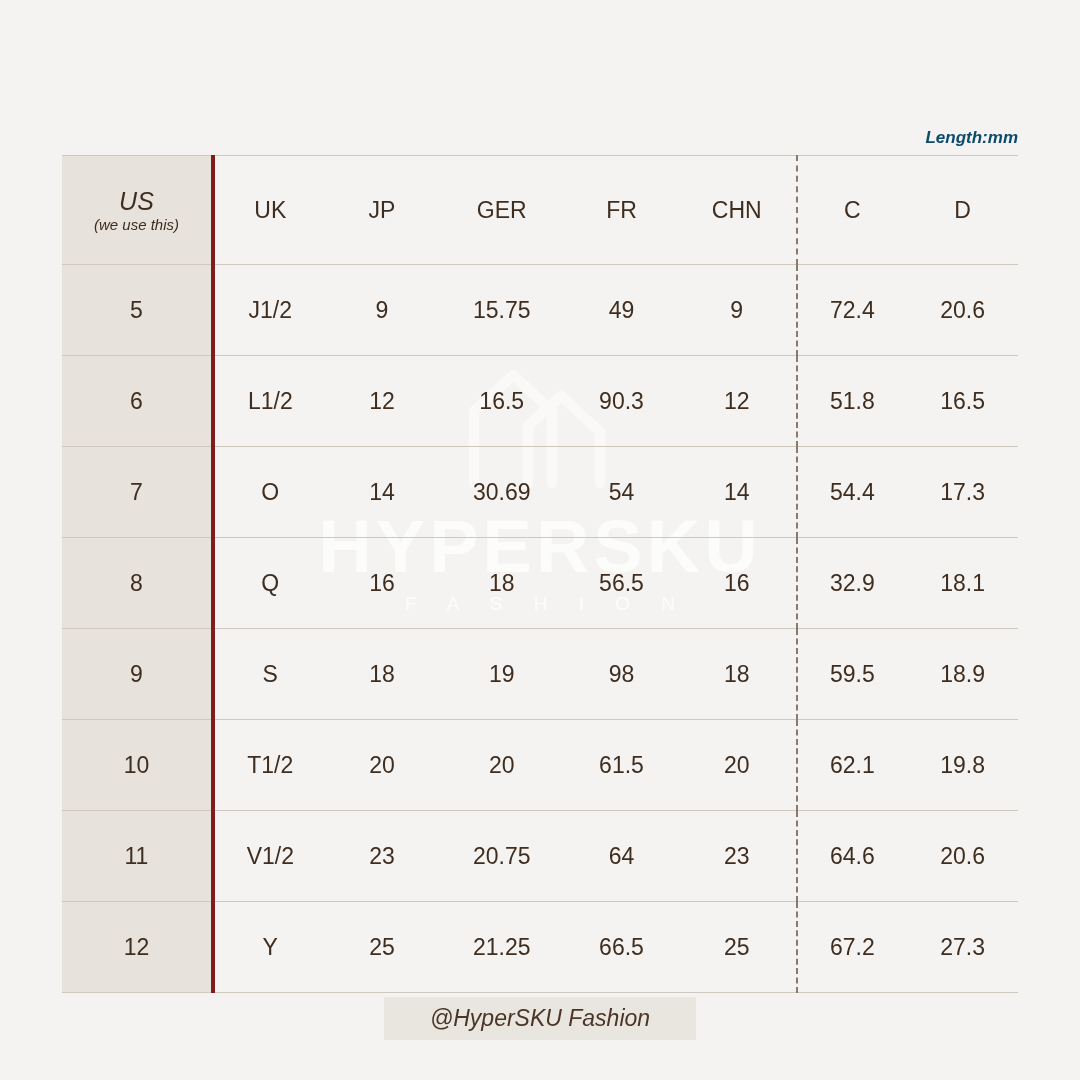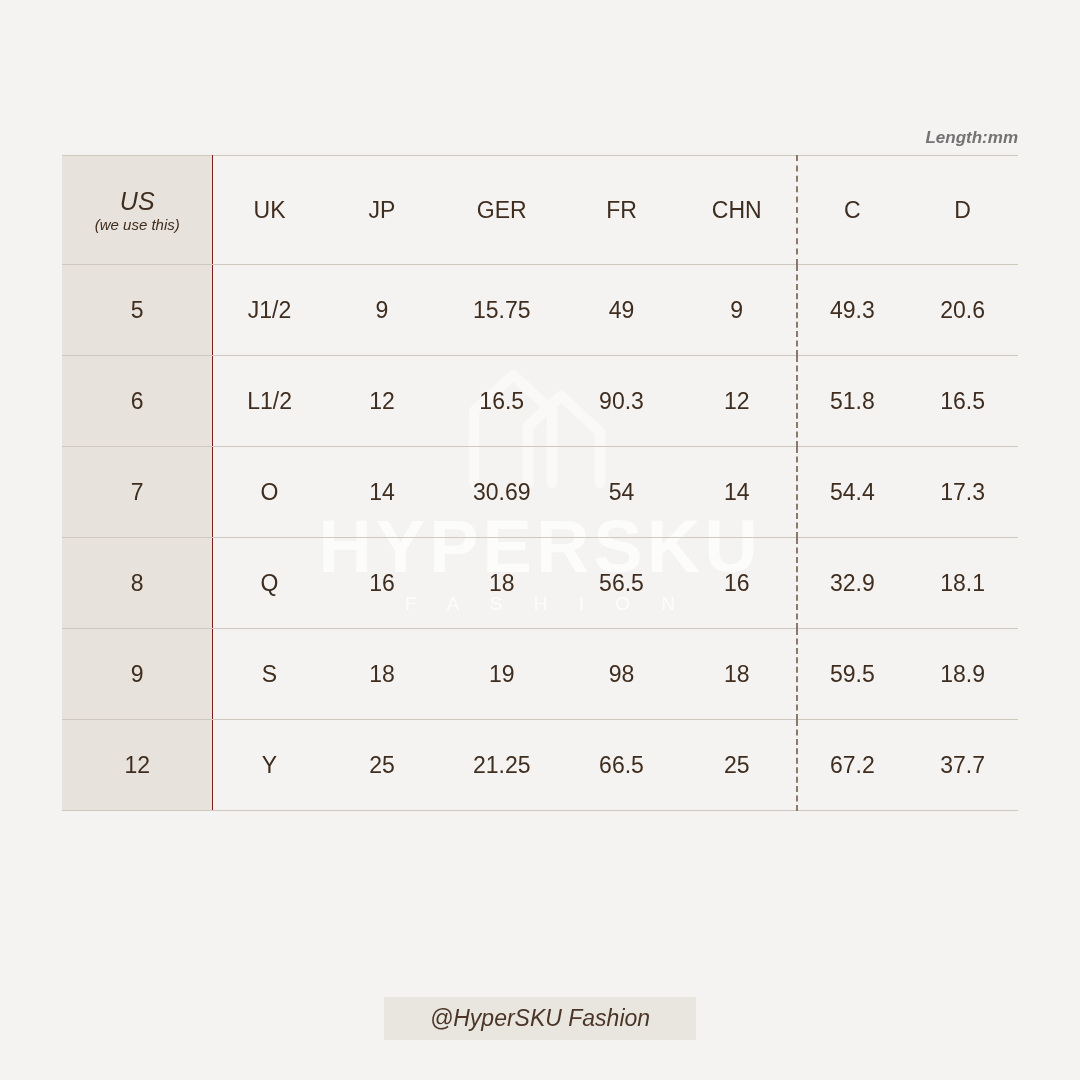--- a/index.html
+++ b/index.html
@@ -73,21 +73,21 @@
     z-index: 2;
   }
 
   .length-note {
     position: absolute;
     top: 128px;
     right: 62px;
     font-size: 17px;
     font-style: italic;
     font-weight: bold;
-    color: #737373;
+    color: #0c4a6e;
     z-index: 2;
   }
 
   .table-wrap {
     position: absolute;
     left: 62px;
     top: 155px;
     width: 956px;
     z-index: 1;
   }
@@ -136,21 +136,21 @@
   .col-us {
     background: #e7e3dc;
     width: 150px;
   }
   thead .col-us {
     background: #e7e3dc;
   }
 
   
   .sep-right-solid {
-    border-right: 1px solid #7f1d1d;
+    border-right: 4px solid #7f1d1d;
   }
   .sep-left-dashed {
     border-left: 2px dashed #8a7a6a;
   }
 
   col.c-us { width: 150px; }
   col.c-uk { width: 112px; }
   col.c-jp { width: 112px; }
   col.c-ger { width: 126px; }
   col.c-fr { width: 112px; }
@@ -222,21 +222,21 @@
         </tr>
       </thead>
       <tbody>
         <tr>
           <td class="col-us sep-right-solid">5</td>
           <td>J1/2</td>
           <td>9</td>
           <td>15.75</td>
           <td>49</td>
           <td>9</td>
-          <td class="sep-left-dashed">49.3</td>
+          <td class="sep-left-dashed">72.4</td>
           <td>20.6</td>
         </tr>
         <tr>
           <td class="col-us sep-right-solid">6</td>
           <td>L1/2</td>
           <td>12</td>
           <td>16.5</td>
           <td>90.3</td>
           <td>12</td>
           <td class="sep-left-dashed">51.8</td>
@@ -266,28 +266,48 @@
           <td class="col-us sep-right-solid">9</td>
           <td>S</td>
           <td>18</td>
           <td>19</td>
           <td>98</td>
           <td>18</td>
           <td class="sep-left-dashed">59.5</td>
           <td>18.9</td>
         </tr>
         <tr>
+          <td class="col-us sep-right-solid">10</td>
+          <td>T1/2</td>
+          <td>20</td>
+          <td>20</td>
+          <td>61.5</td>
+          <td>20</td>
+          <td class="sep-left-dashed">62.1</td>
+          <td>19.8</td>
+        </tr>
+        <tr>
+          <td class="col-us sep-right-solid">11</td>
+          <td>V1/2</td>
+          <td>23</td>
+          <td>20.75</td>
+          <td>64</td>
+          <td>23</td>
+          <td class="sep-left-dashed">64.6</td>
+          <td>20.6</td>
+        </tr>
+        <tr>
           <td class="col-us sep-right-solid">12</td>
           <td>Y</td>
           <td>25</td>
           <td>21.25</td>
           <td>66.5</td>
           <td>25</td>
           <td class="sep-left-dashed">67.2</td>
-          <td>37.7</td>
+          <td>27.3</td>
         </tr>
       </tbody>
     </table>
   </div>
 
   <div class="footer">
     <div class="footer-inner">@HyperSKU Fashion</div>
   </div>
 
 </div>

